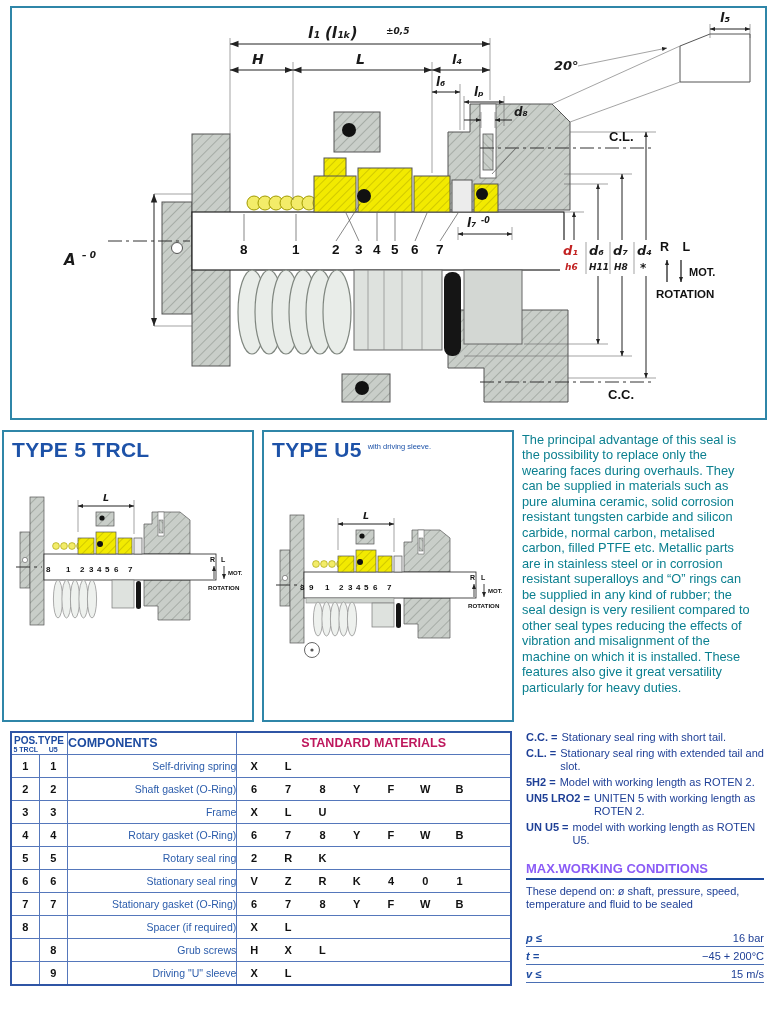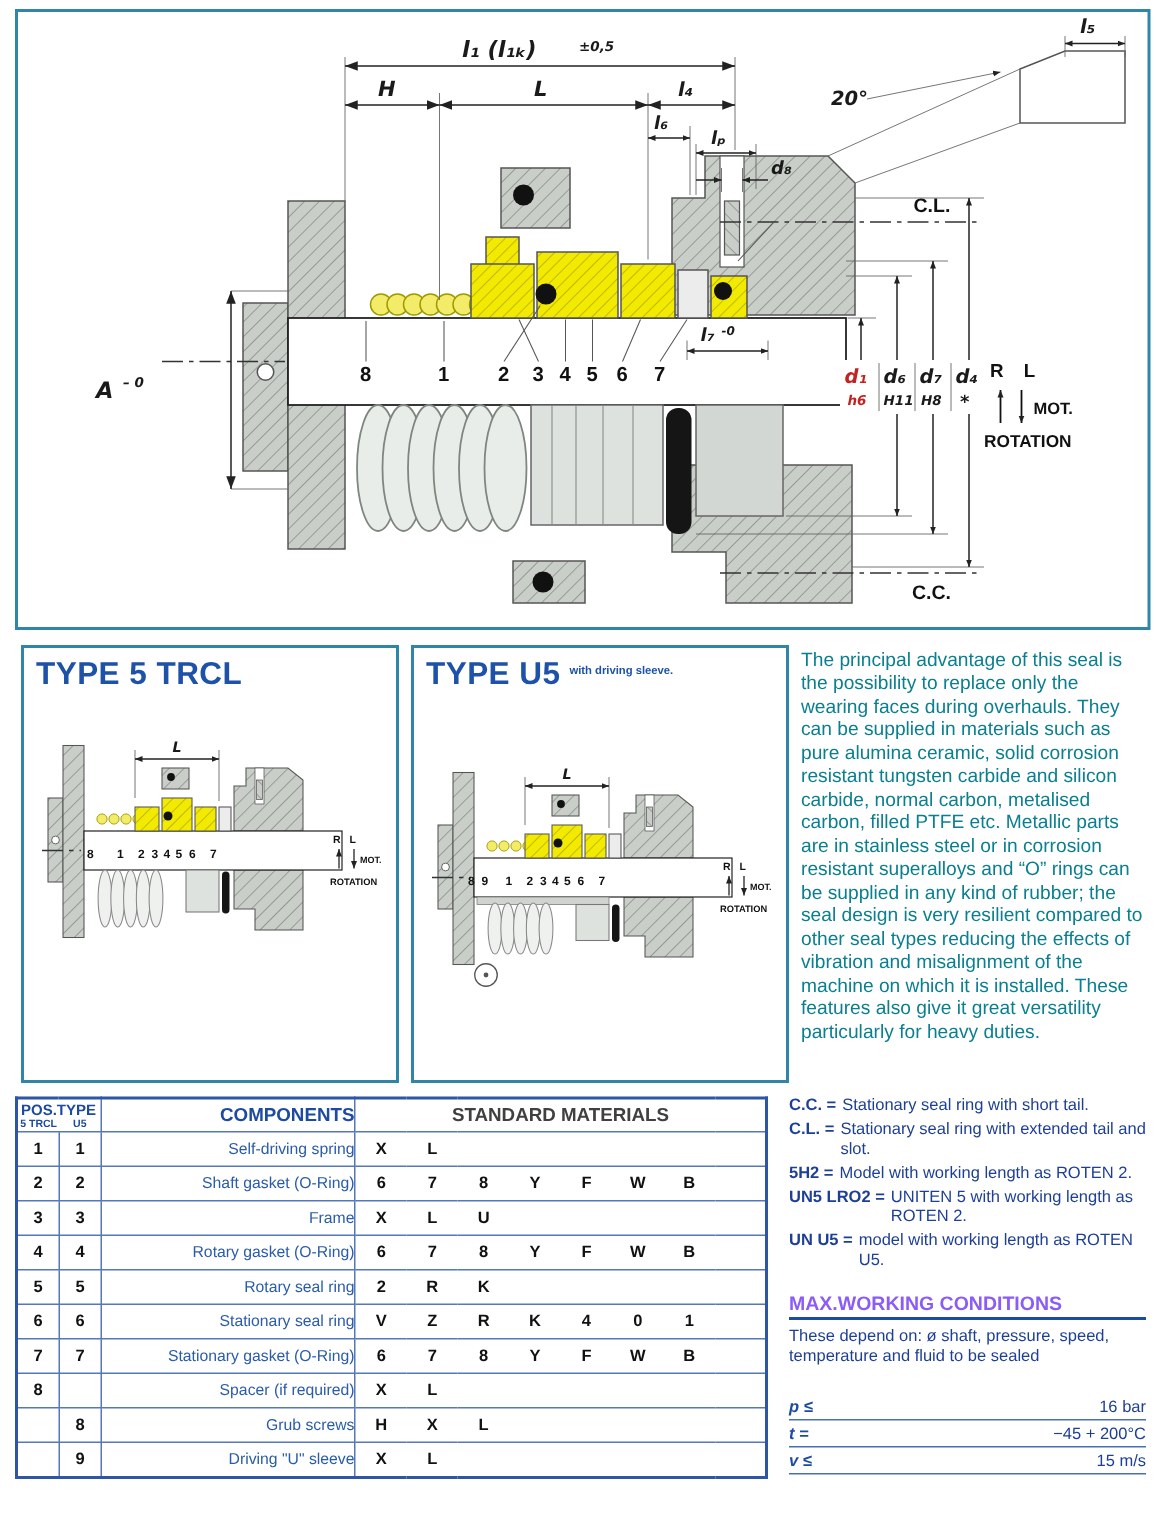--- a/index.html
+++ b/index.html
@@ -1,36 +1,36 @@
 <!DOCTYPE html>
 <html><head>
 <meta charset="utf-8">
 <style>
   html,body{margin:0;padding:0;background:#fff;}
   body{width:777px;height:1024px;position:relative;font-family:"Liberation Sans",sans-serif;}
   .main-panel{position:absolute;left:10px;top:6px;width:753px;height:410px;border:2px solid #2f86a8;background:#fff;}
-  .mid-row{position:absolute;left:14px;top:430px;width:757px;display:flex;gap:8px;}
+  .mid-row{position:absolute;left:2px;top:430px;width:757px;display:flex;gap:8px;}
   .type-panel{width:252px;height:292px;border:2px solid #2f86a8;box-sizing:border-box;padding:6px 6px 0 8px;background:#fff;}
   .type-title{color:#1d52a8;font-weight:bold;font-size:21px;letter-spacing:0.3px;}
-  .type-sub{color:#1d52a8;font-weight:bold;font-size:7.5px;max-width:190px;line-height:1.25;margin-top:1px;}
+  .type-sub{color:#1d52a8;font-weight:normal;font-size:7.5px;max-width:190px;line-height:1.25;margin-top:1px;}
   .u5-head{display:flex;align-items:flex-start;gap:6px;}
   .u5-head .type-sub{margin-top:4px;}
   .desc{width:231px;color:#0a7f8f;font-size:12.8px;line-height:1.21;padding-top:2px;}
   .bottom-row{position:absolute;left:10px;top:731px;width:757px;display:flex;gap:14px;}
   table.comp{border-collapse:collapse;border:2px solid #2f55a5;width:502px;height:255px;table-layout:fixed;background:#fff;}
   th,td{border-bottom:1px solid #5577bb;padding:0;}
   .th-pos,.td-pos{border-right:1px solid #5577bb;}
   td.td-pos:nth-child(1){border-right:1px solid #5577bb;}
   .th-comp,.td-comp{border-right:1px solid #5577bb;}
   .th-pos{vertical-align:top;}
   .pos-title{color:#1d4ba0;font-weight:bold;font-size:10px;text-align:left;padding:2px 0 0 2px;}
   .pos-sub{display:flex;color:#1d4ba0;font-weight:bold;font-size:7px;}
   .pos-sub span{width:50%;text-align:center;line-height:1.1;}
-  .th-comp{color:#1d4ba0;font-weight:bold;font-size:12.5px;text-align:right;}
-  .th-mat{color:#404040;font-weight:bold;font-size:12.5px;text-align:center;}
+  .th-comp{color:#1d4ba0;font-weight:bold;font-size:12.5px;text-align:left;}
+  .th-mat{color:#be185d;font-weight:bold;font-size:12.5px;text-align:center;}
   td.td-pos{font-weight:bold;font-size:11px;text-align:center;color:#111;}
   td.td-comp{color:#2b5cab;font-size:10.5px;text-align:right;padding-left:7px;}
   td.td-mat{font-weight:bold;font-size:11px;text-align:center;color:#111;}
   .right-col{width:238px;color:#1e3f96;font-size:11px;}
   .legend-item{display:flex;margin-bottom:3px;line-height:1.18;}
   .lkey{font-weight:bold;white-space:nowrap;margin-right:4px;}
   .wc-title{color:#8b5cf6;font-weight:bold;font-size:13px;border-bottom:2px solid #1d4ba0;padding-bottom:2px;margin-top:14px;}
   .wc-intro{margin:5px 0 18px 0;line-height:1.2;}
   .wc-row{display:flex;border-bottom:1px solid #4a6fb4;padding:2.5px 0;}
   .wc-key{width:56px;font-weight:bold;color:#1d4ba0;font-style:italic;}

